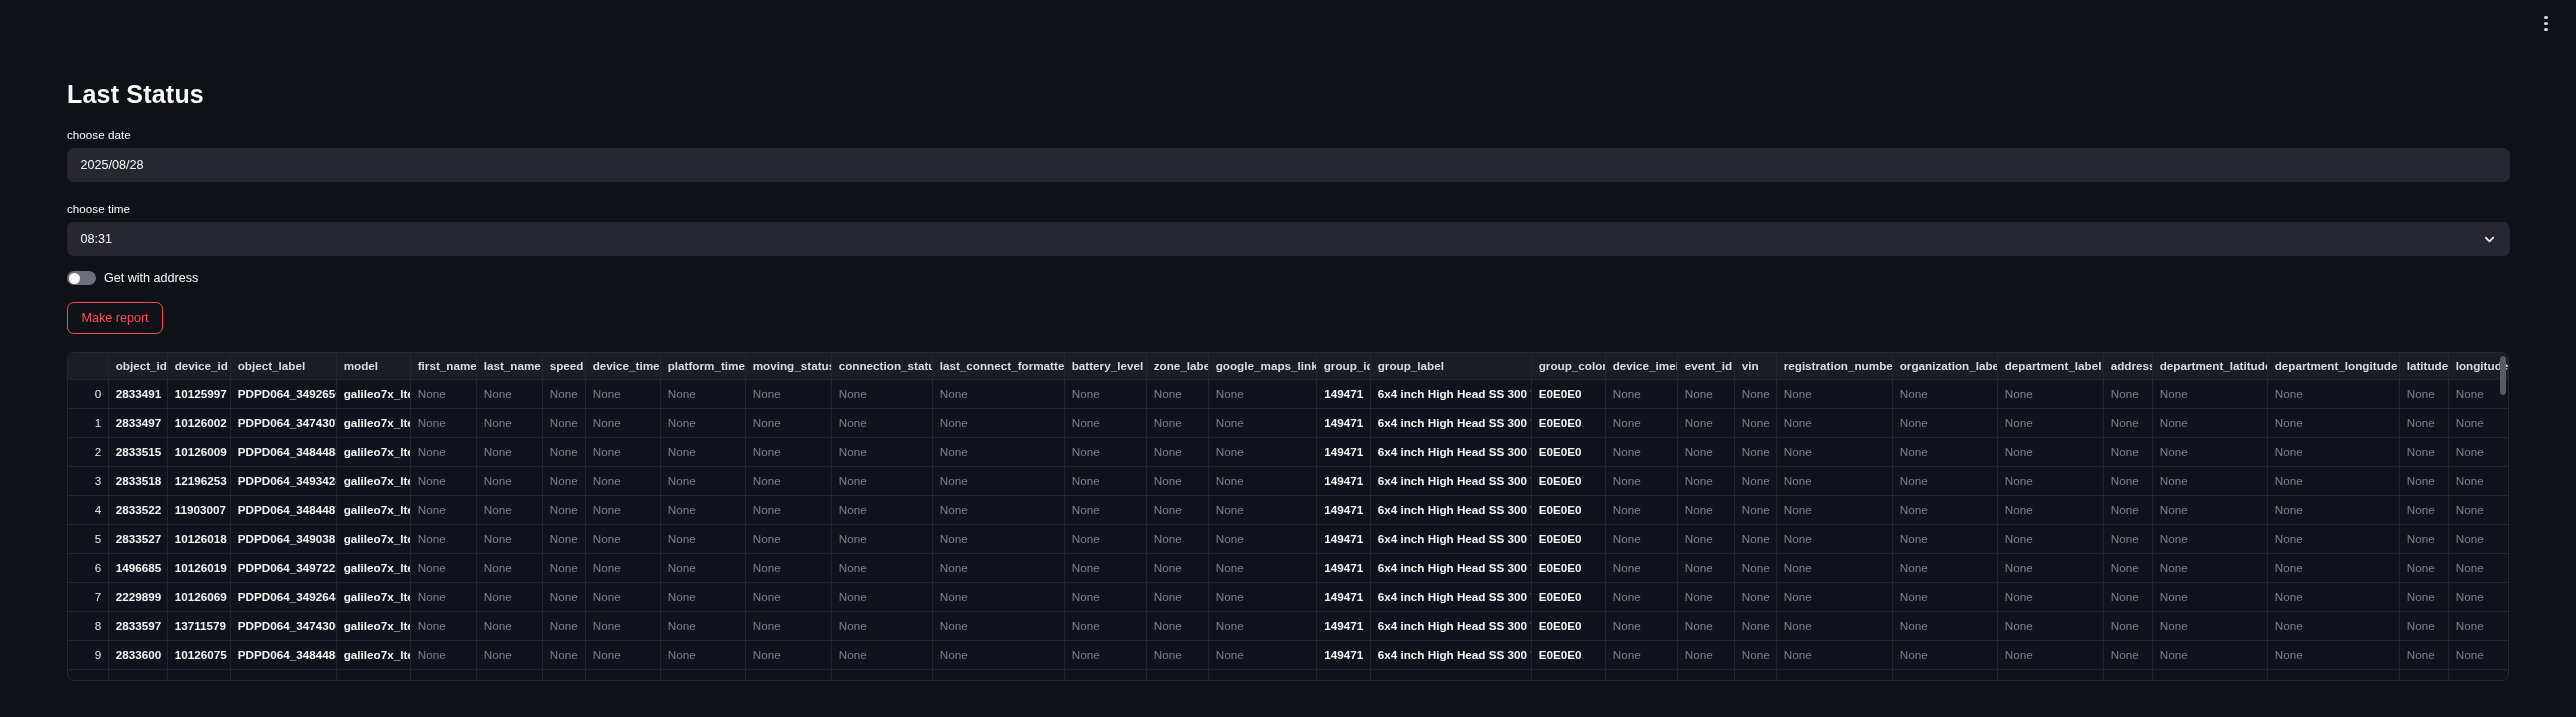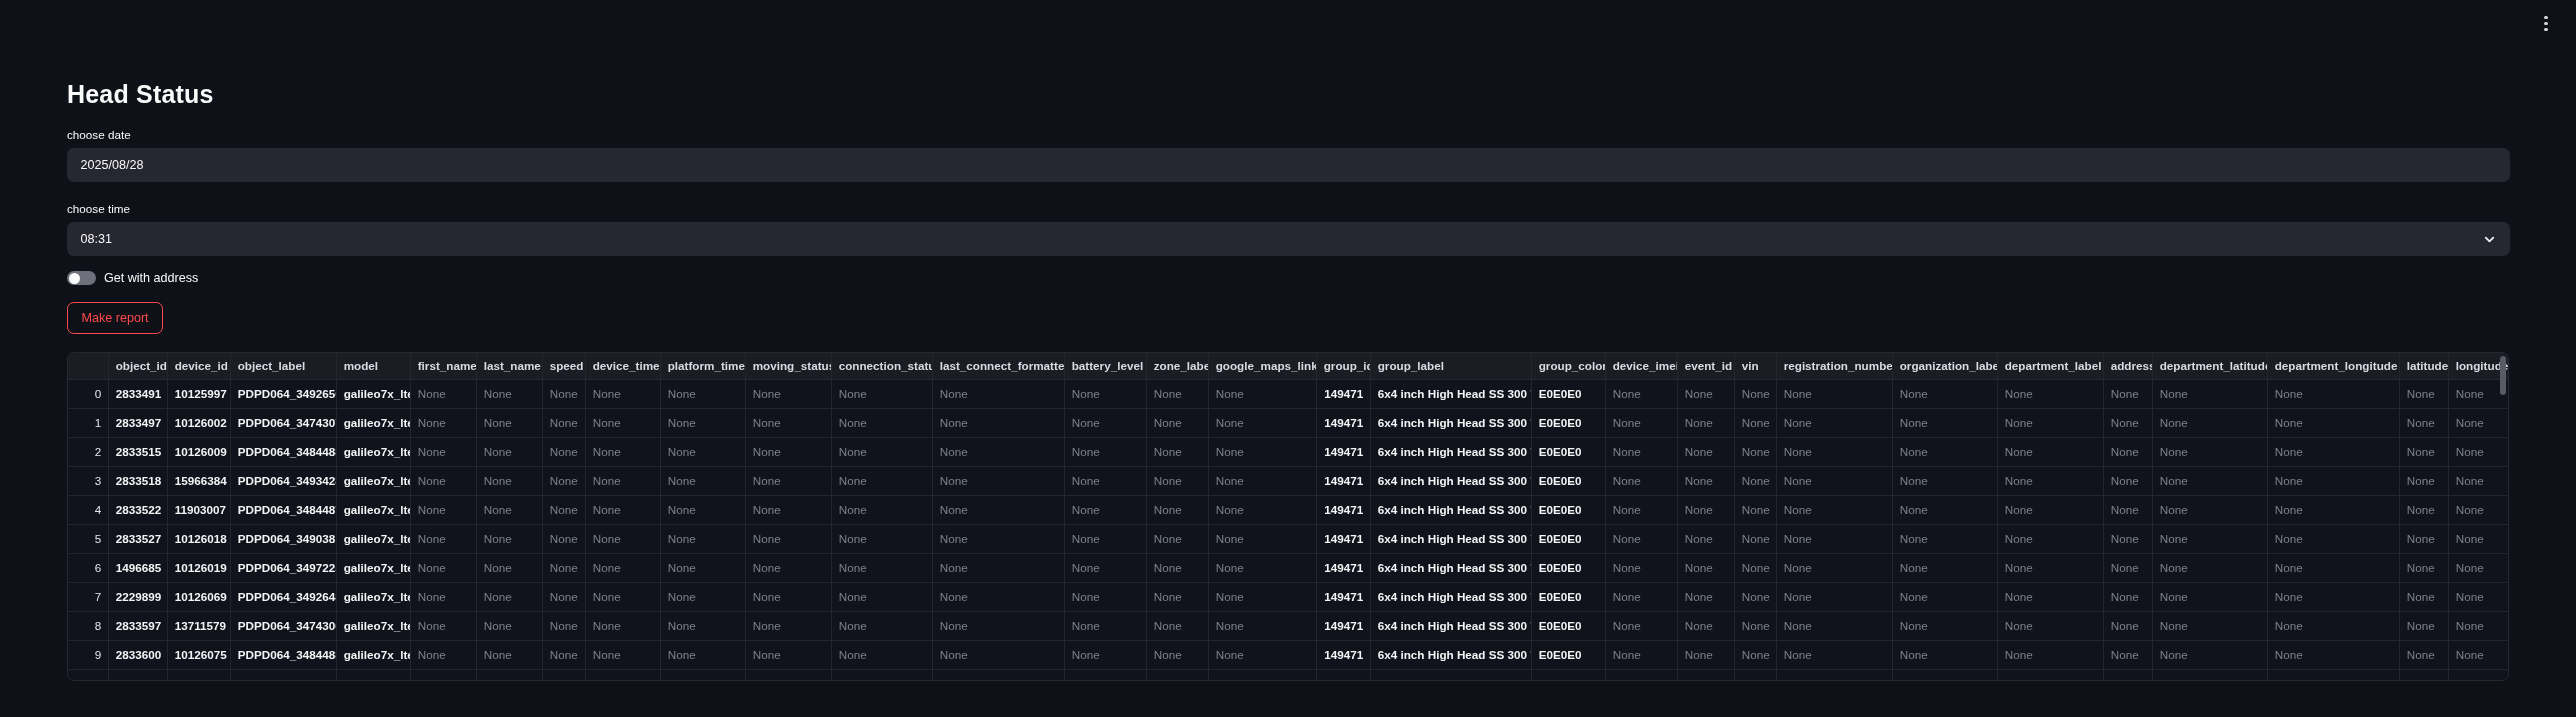--- a/index.html
+++ b/index.html
@@ -40,21 +40,21 @@
 </style>
 </head>
 <body>
 
 <div class="kebab">
   <span class="dot"></span>
   <span class="dot"></span>
   <span class="dot"></span>
 </div>
 
-<div class="title">Head Status</div>
+<div class="title">Last Status</div>
 
 <div class="field-label lbl-date">choose date</div>
 <div class="input-box date-box">
   <span>2025/08/28</span>
 </div>
 
 <div class="field-label lbl-time">choose time</div>
 <div class="input-box time-box">
   <span>08:31</span>
   <svg class="chevron" viewBox="0 0 24 24" fill="none" stroke="#fafafa" stroke-width="2.6" stroke-linecap="round" stroke-linejoin="round">
@@ -197,21 +197,21 @@
         <div class="t-cell none " style="width: 106px;">None</div>
         <div class="t-cell none " style="width: 49px;">None</div>
         <div class="t-cell none " style="width: 115px;">None</div>
         <div class="t-cell none " style="width: 132px;">None</div>
         <div class="t-cell none " style="width: 49px;">None</div>
         <div class="t-cell none " style="width: 63px;">None</div>
       </div>
       <div class="t-row">
         <div class="t-cell idx right" style="width: 41px;">3</div>
         <div class="t-cell right" style="width: 59px;">2833518</div>
-        <div class="t-cell right" style="width: 63px;">15966384</div>
+        <div class="t-cell right" style="width: 63px;">12196253</div>
         <div class="t-cell " style="width: 106px;">PDPD064_3493428</div>
         <div class="t-cell " style="width: 74px;">galileo7x_lte</div>
         <div class="t-cell none " style="width: 66px;">None</div>
         <div class="t-cell none " style="width: 66px;">None</div>
         <div class="t-cell none " style="width: 43px;">None</div>
         <div class="t-cell none " style="width: 75px;">None</div>
         <div class="t-cell none " style="width: 85px;">None</div>
         <div class="t-cell none " style="width: 86px;">None</div>
         <div class="t-cell none " style="width: 101px;">None</div>
         <div class="t-cell none " style="width: 132px;">None</div>

